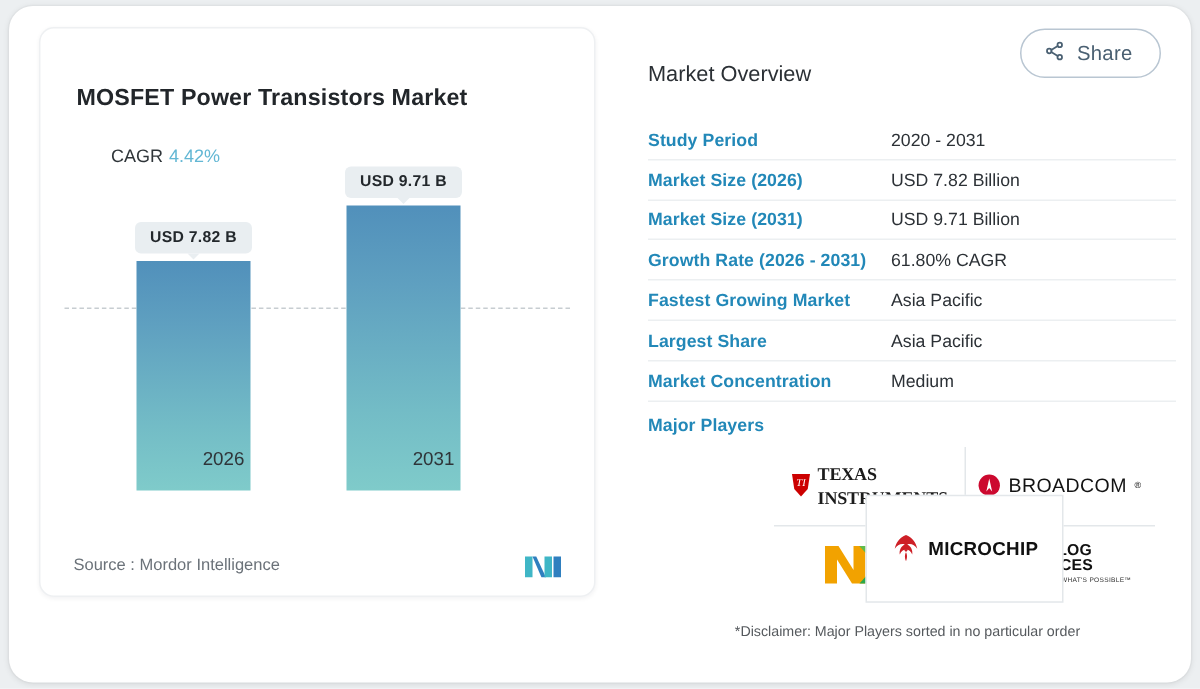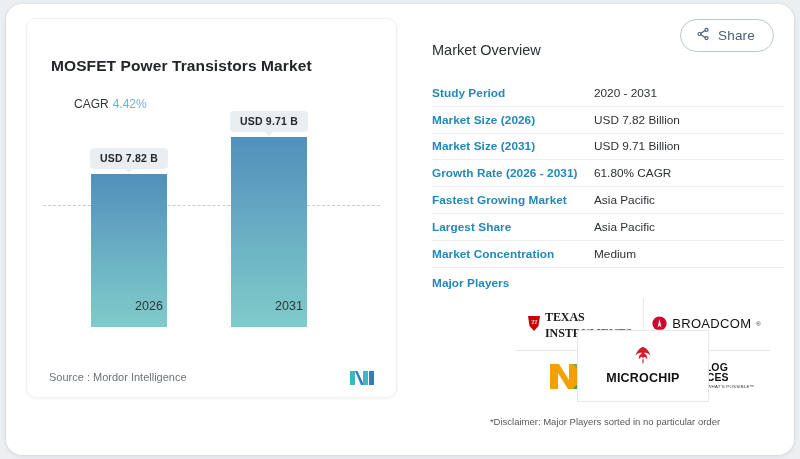--- a/index.html
+++ b/index.html
@@ -203,21 +203,21 @@
   .bc-txt {
     font-size: 13px; font-weight: 400; color: #131313;
     letter-spacing: .3px;
   }
   .bc-tm { font-size: 6px; vertical-align: super; color: #131313; }
 
   
   .nxp { display: flex; align-items: center; }
 
   
-  .mc { display: flex; align-items: center; gap: 5px; flex-direction: column; }
+  .mc { display: flex; align-items: center; gap: 5px; }
   .mc-txt {
     font-size: 12.5px; font-weight: 700; color: #111111;
     letter-spacing: .2px;
   }
 
   
   .adi { display: flex; align-items: flex-start; gap: 4px; }
   .adi-sq {
     width: 19px; height: 19px; background: #111;
     display: flex; align-items: center; justify-content: center;

